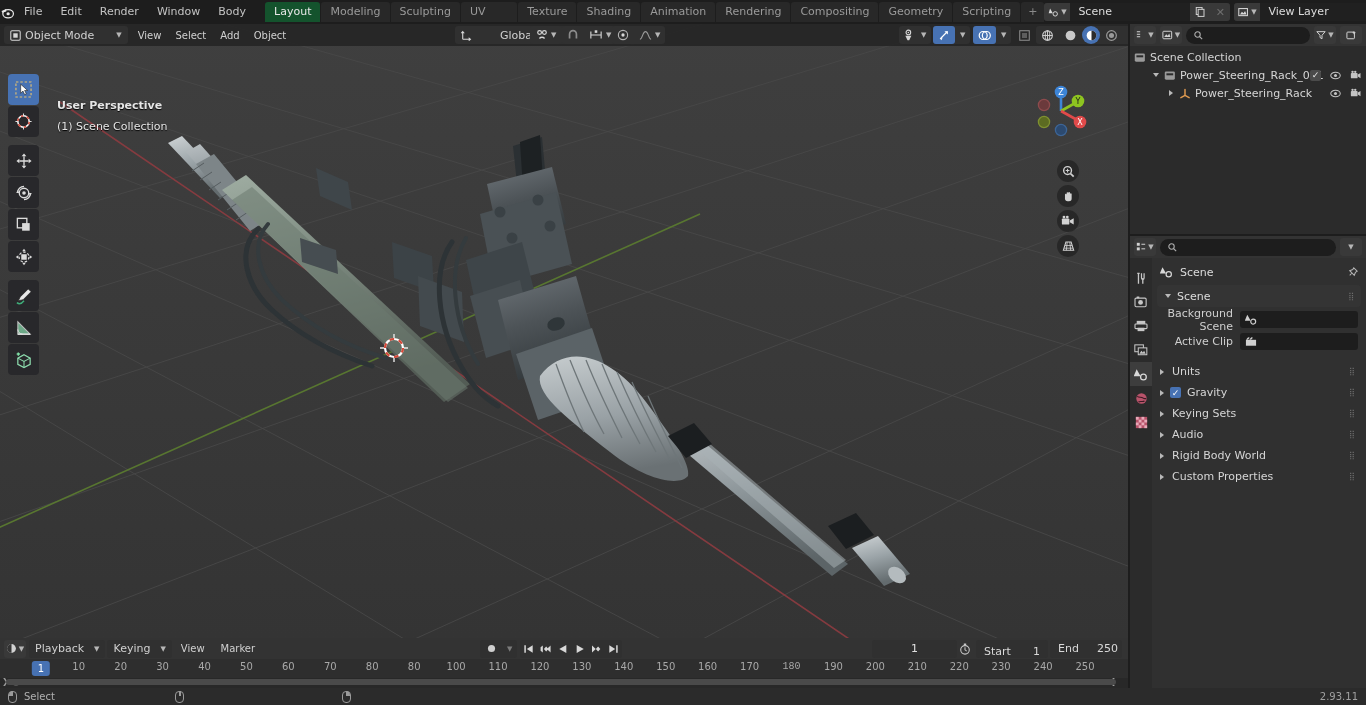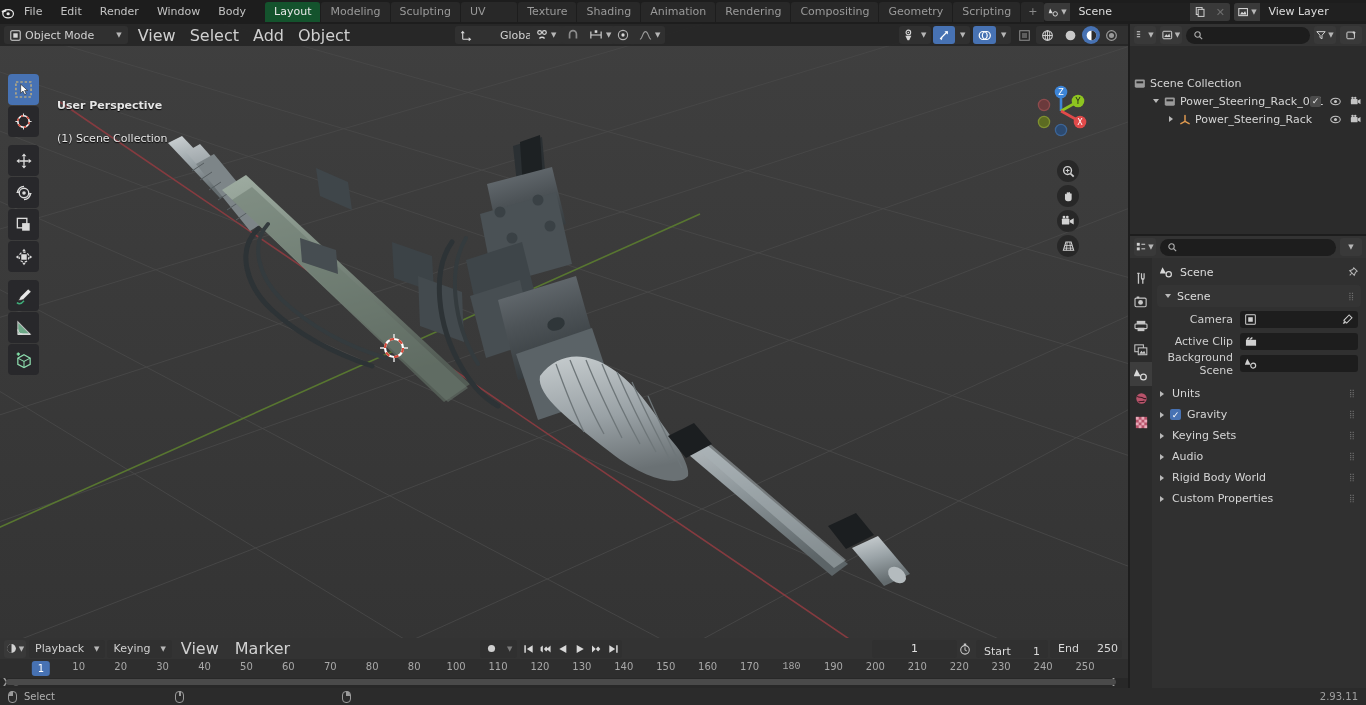--- a/index.html
+++ b/index.html
@@ -43,21 +43,21 @@
     position:absolute; left:0; top:24px; width:1128px; height:614px;
     background:#3b3b3b; overflow:hidden;
   }
   .vp-canvas { position:absolute; inset:0; }
   .vp-header {
     position:absolute; left:0; top:0; width:1128px; height:22px;
     background:rgba(38,38,38,0.93); display:flex; align-items:center; padding:0 4px; gap:3px;
     z-index:20;
   }
   .hdr-btn { height:18px; display:flex; align-items:center; gap:4px; padding:0 6px; background:#303030; border-radius:3px; color:#d0d0d0; font-size:11px; }
-  .hdr-flat { height:18px; display:flex; align-items:center; padding:0 7px; color:#d0d0d0; font-size:16px; border-radius:3px; }
+  .hdr-flat { height:18px; display:flex; align-items:center; padding:0 7px; color:#d0d0d0; font-size:10px; border-radius:3px; }
   .hdr-grp { display:flex; align-items:center; background:#303030; border-radius:3px; height:18px; }
   .hdr-grp .cell { display:flex; align-items:center; justify-content:center; padding:0 5px; height:18px; color:#cfcfcf; }
   .hdr-grp .cell.on { background:#4772b3; border-radius:3px; color:#fff; }
   .hdr-grp .cell.sel { background:#4772b3; border-radius:50%; width:18px; padding:0; color:#fff; }
 
   .toolbar-left {
     position:absolute; left:8px; top:50px; width:31px;
     display:flex; flex-direction:column; gap:0px; z-index:15;
   }
   .tool {
@@ -65,21 +65,21 @@
     border-radius:4px; margin-bottom:1px; position:relative;
   }
   .tool.active { background:#4772b3; }
   .tool.gap { margin-top:7px; }
 
   .gizmo { position:absolute; right:35px; top:55px; width:64px; height:64px; z-index:15; }
   .vp-rbtns { position:absolute; right:49px; top:136px; display:flex; flex-direction:column; gap:3px; z-index:15; }
   .vp-rbtn { width:22px; height:22px; border-radius:50%; background:rgba(35,35,35,0.82); display:flex; align-items:center; justify-content:center; }
 
   .vp-text { position:absolute; left:57px; top:75px; z-index:14; font-size:11px; color:#e6e6e6; text-shadow:0 1px 1px #000; }
-  .vp-text div + div { margin-top:20px; }
+  .vp-text div + div { margin-top:8px; }
 
   
   .outliner { position:absolute; left:1130px; top:24px; width:236px; height:210px; background:#2b2b2b; }
   .out-header { height:22px; background:#333; display:flex; align-items:center; padding:0 4px; gap:4px; }
   .out-body { padding:2px 0 0 0; font-size:11px; }
   .out-row { height:18px; display:flex; align-items:center; padding-left:4px; position:relative; color:#d5d5d5; }
   .out-row .lbl { margin-left:4px; }
   .out-icons { position:absolute; right:5px; display:flex; align-items:center; gap:9px; }
   .searchbox { flex:1; height:17px; background:#1d1d1d; border-radius:9px; display:flex; align-items:center; padding:0 8px; gap:5px; }
   .ico-btn { width:22px; height:18px; background:#393939; border-radius:3px; display:flex; align-items:center; justify-content:center; gap:2px; }
@@ -603,21 +603,21 @@
         <span class="chev">▼</span>
       </div>
       <div class="ico-btn">
         <svg width="11" height="10" viewBox="0 0 13 12">
             <rect x="1" y="2.5" width="9" height="8" rx="1" fill="none" stroke="#d2d2d2" stroke-width="1.2"></rect>
             <path d="M9.5 1.5 L9.5 5 M7.8 3.2 L11.2 3.2" stroke="#d2d2d2" stroke-width="1.2"></path>
           </svg>
       </div>
     </div>
     <div class="out-body">
-      <div class="out-row" style="margin-top:26px;">
+      <div class="out-row" style="">
         <svg width="12" height="11" viewBox="0 0 13 12">
             <rect x="0.8" y="1.5" width="11" height="9" rx="1.4" fill="#9a9a9a"></rect>
             <rect x="2.6" y="3.6" width="7.4" height="2.2" fill="#2b2b2b"></rect>
           </svg>
         <span class="lbl">Scene Collection</span>
       </div>
       <div id="outliner-items">
           <div class="out-row" style="padding-left: 20px;">
             <span style="width: 11px; display: inline-flex; align-items: center; justify-content: center;">
               <span style="width:0;height:0;border-top:4px solid #b9b9b9;border-left:3.2px solid transparent;border-right:3.2px solid transparent;"></span>
@@ -776,56 +776,38 @@
       </div>
 
       <div class="p-panel-head">
         <span class="tri-d"></span>
         <span>Scene</span>
         <span class="dots" style="position:absolute;right:12px;color:#6d6d6d;font-size:8px;">⣿</span>
       </div>
 
       <div id="prop-fields">
           <div class="p-row">
-            <div class="p-label">Camera</div>
+            <div class="p-label">Background Scene</div>
             <div class="p-field">
               <span style="display:inline-flex;">
-                <svg width="11" height="11" viewBox="0 0 13 13">
-                  <rect x="0.8" y="0.8" width="11.4" height="11.4" rx="1" fill="none" stroke="#cfcfcf" stroke-width="1.2"></rect>
-                  <rect x="3.8" y="3.8" width="5.4" height="5.4" fill="#cfcfcf"></rect>
+                <svg width="12" height="11" viewBox="0 0 14 13">
+                  <path d="M2.6 1 L6.6 8 L-0.4 8 Z" fill="#cfcfcf"></path>
+                  <circle cx="9.6" cy="9" r="2.9" fill="none" stroke="#cfcfcf" stroke-width="1.4"></circle>
                 </svg>
               </span>
               <span></span>
-              <span style="margin-left:auto;display:inline-flex;">
-                <svg width="11" height="11" viewBox="0 0 13 13">
-                  <path d="M8.5 1.2 L11.8 4.5 L5.5 10.8 L2.2 7.5 Z" fill="none" stroke="#cfcfcf" stroke-width="1.2"></path>
-                  <path d="M2.4 8.2 L1 11.9 L4.7 10.5" fill="#cfcfcf"></path>
-                </svg>
-              </span>
             </div>
           </div>
           <div class="p-row">
             <div class="p-label">Active Clip</div>
             <div class="p-field">
               <span style="display:inline-flex;">
                 <svg width="12" height="11" viewBox="0 0 14 13">
                   <path d="M1 4.5 L13 4.5 L13 11.5 L1 11.5 Z" fill="#cfcfcf"></path>
                   <path d="M1.2 4 L3.6 1.4 L5.6 2 L3.2 4.4 Z M5 4 L7.4 1.4 L9.4 2 L7 4.4 Z" fill="#cfcfcf"></path>
-                </svg>
-              </span>
-              <span></span>
-            </div>
-          </div>
-          <div class="p-row">
-            <div class="p-label">Background Scene</div>
-            <div class="p-field">
-              <span style="display:inline-flex;">
-                <svg width="12" height="11" viewBox="0 0 14 13">
-                  <path d="M2.6 1 L6.6 8 L-0.4 8 Z" fill="#cfcfcf"></path>
-                  <circle cx="9.6" cy="9" r="2.9" fill="none" stroke="#cfcfcf" stroke-width="1.4"></circle>
                 </svg>
               </span>
               <span></span>
             </div>
           </div>
         </div>
       <div id="prop-sections" style="margin-top:9px;">
           <div class="p-sub">
             <span class="tri"></span>
             <span style="margin-left:2px;">Units</span>

